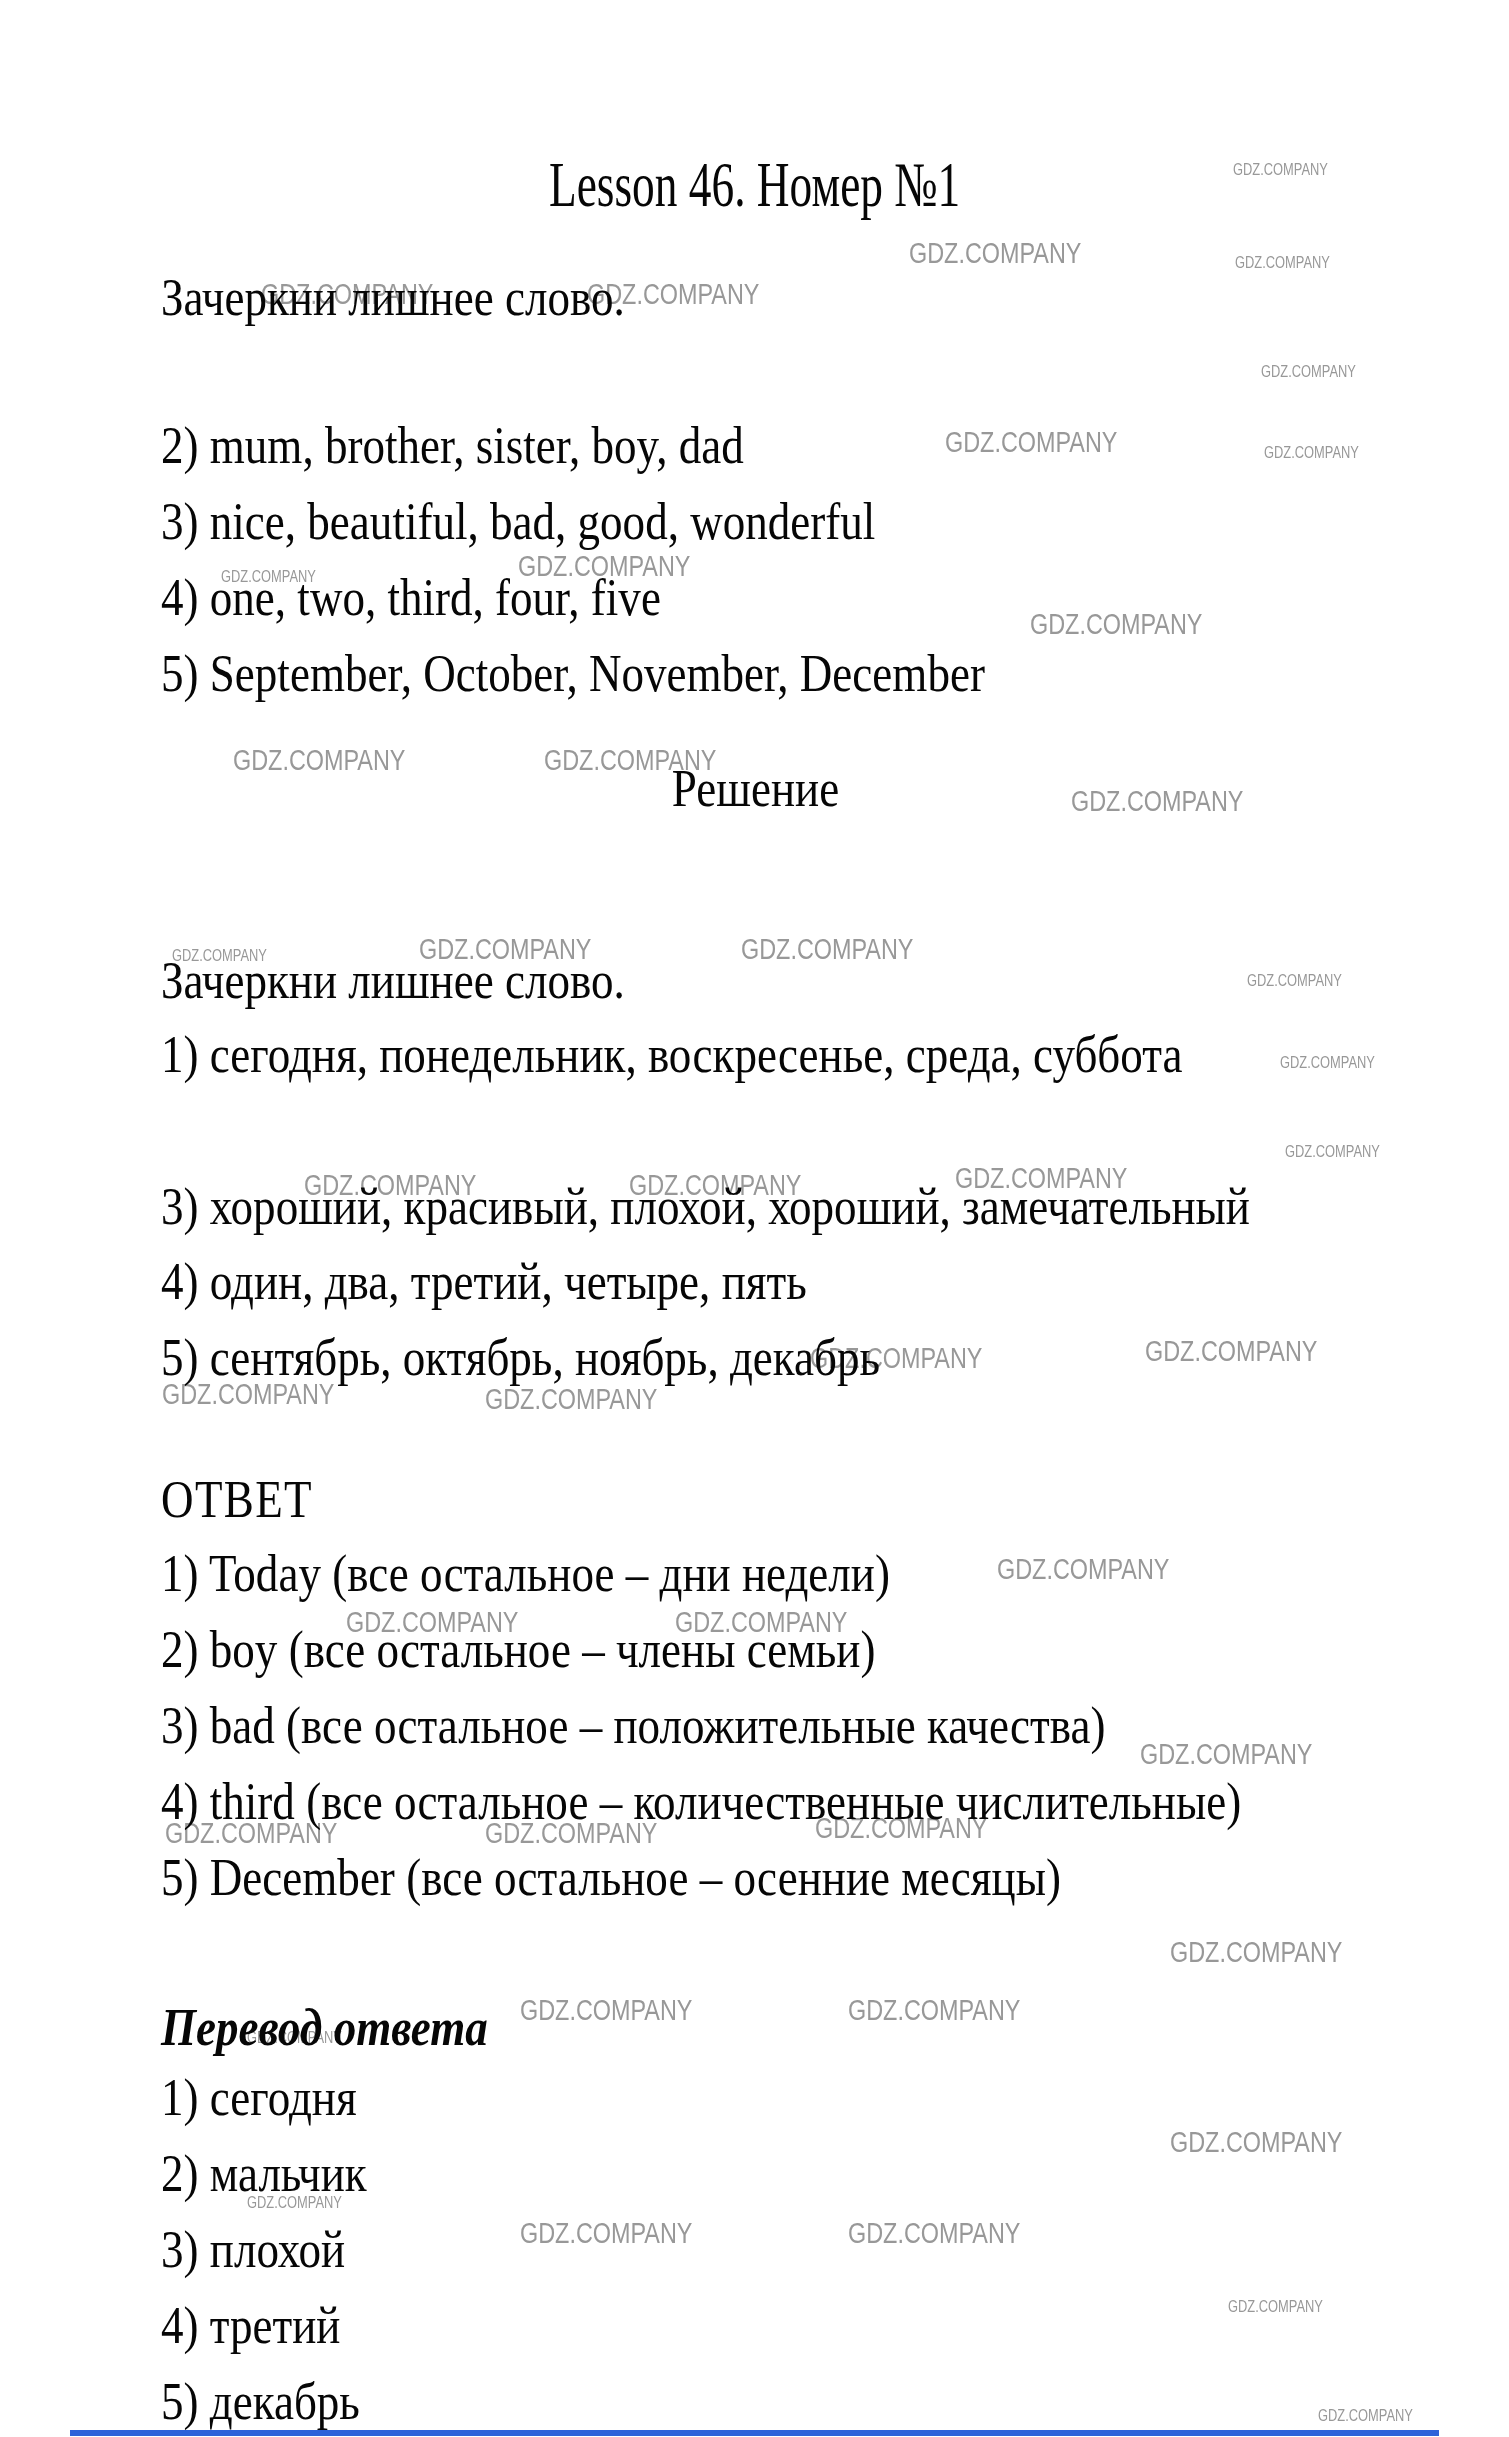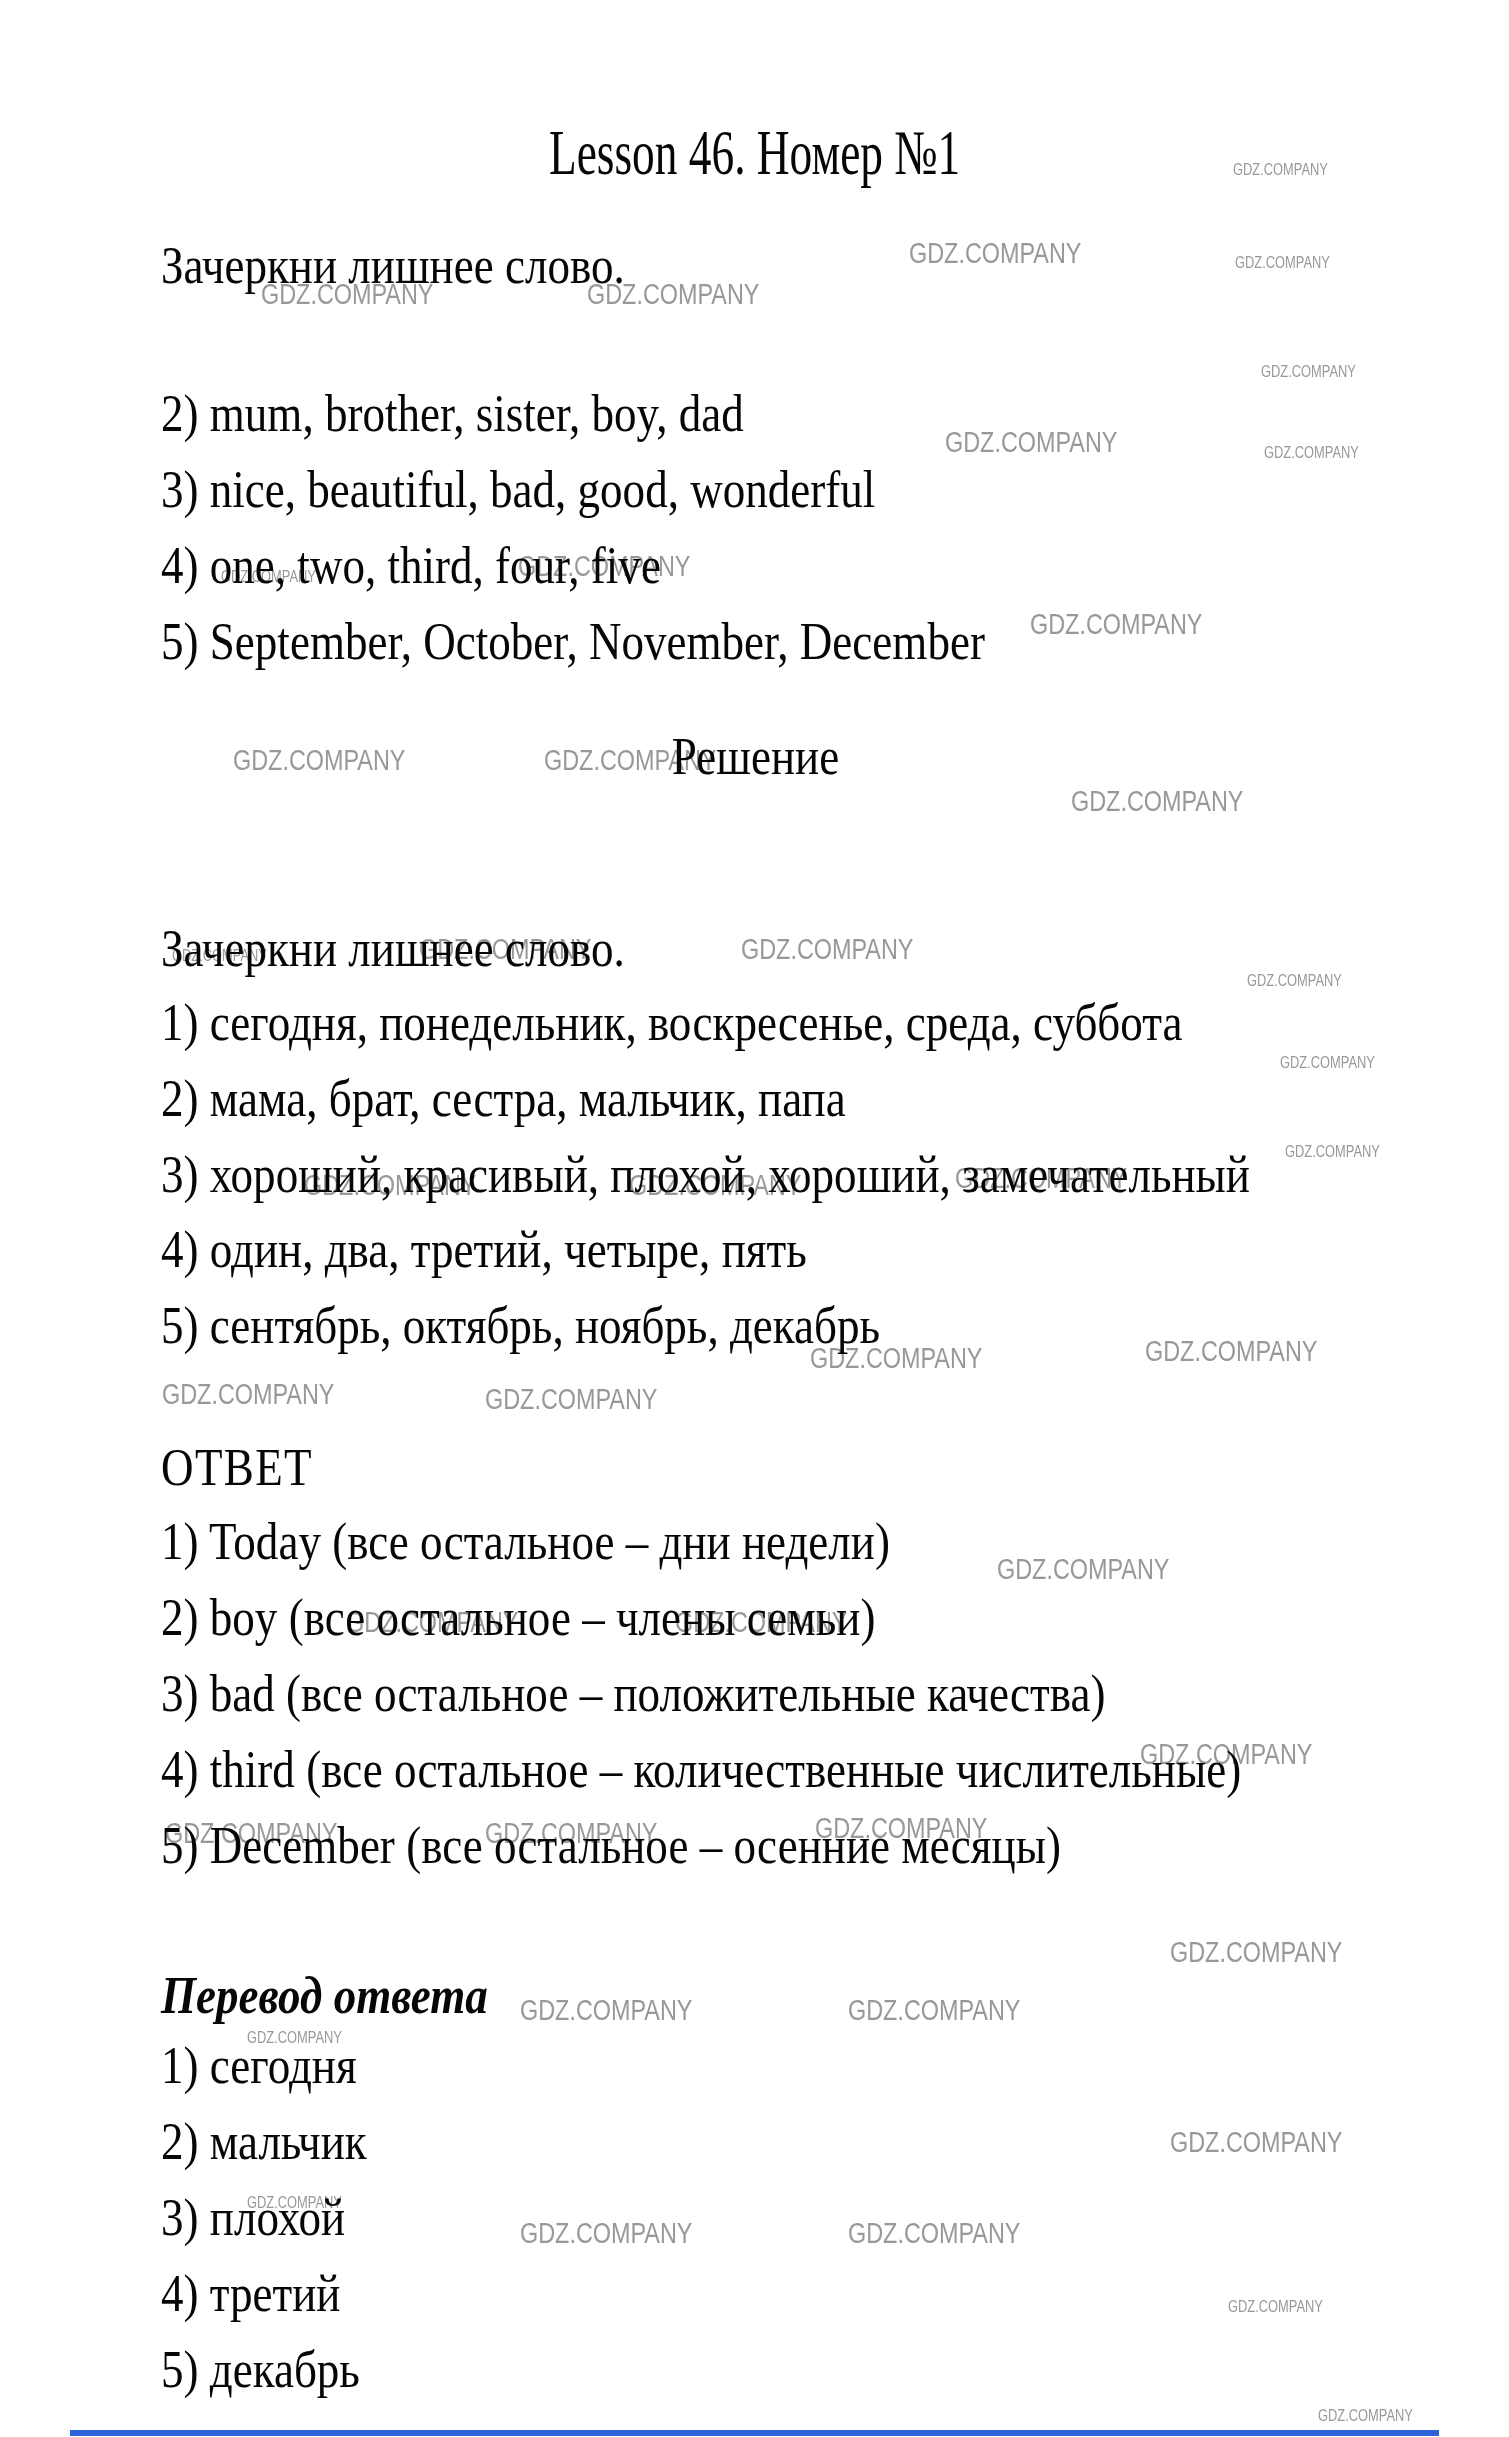--- a/index.html
+++ b/index.html
@@ -12,20 +12,21 @@
     overflow: hidden;
     font-family: "Liberation Serif", serif;
     color: #060606;
   }
   .line {
     position: absolute;
     white-space: nowrap;
     font-size: 53px;
     line-height: 1;
     z-index: 2;
+    margin-top: 32px;
   }
   .line > .tx {
     display: inline-block;
     transform: scaleX(0.85);
     transform-origin: 0 0;
   }
   .left { left: 161px; }
   .center { left: 0; width: 100%; text-align: center; }
   .center > .tx { transform-origin: 50% 0; }
   .title-line { font-size: 63px; }
@@ -133,23 +134,20 @@
   <div class="line center" style="top:730px">
     <span class="tx">Решение</span>
   </div>
 
   <div class="line left" style="top:922px">
     <span class="tx">Зачеркни лишнее слово.</span>
   </div>
   <div class="line left" style="top:996px">
     <span class="tx">1) сегодня, понедельник, воскресенье, среда, суббота</span>
   </div>
-  <div class="line left" style="top:1072px">
-    <span class="tx">2) мама, брат, сестра, мальчик, папа</span>
-  </div>
   <div class="line left" style="top:1148px">
     <span class="tx">3) хороший, красивый, плохой, хороший, замечательный</span>
   </div>
   <div class="line left" style="top:1223px">
     <span class="tx">4) один, два, третий, четыре, пять</span>
   </div>
   <div class="line left" style="top:1299px">
     <span class="tx">5) сентябрь, октябрь, ноябрь, декабрь</span>
   </div>
 

